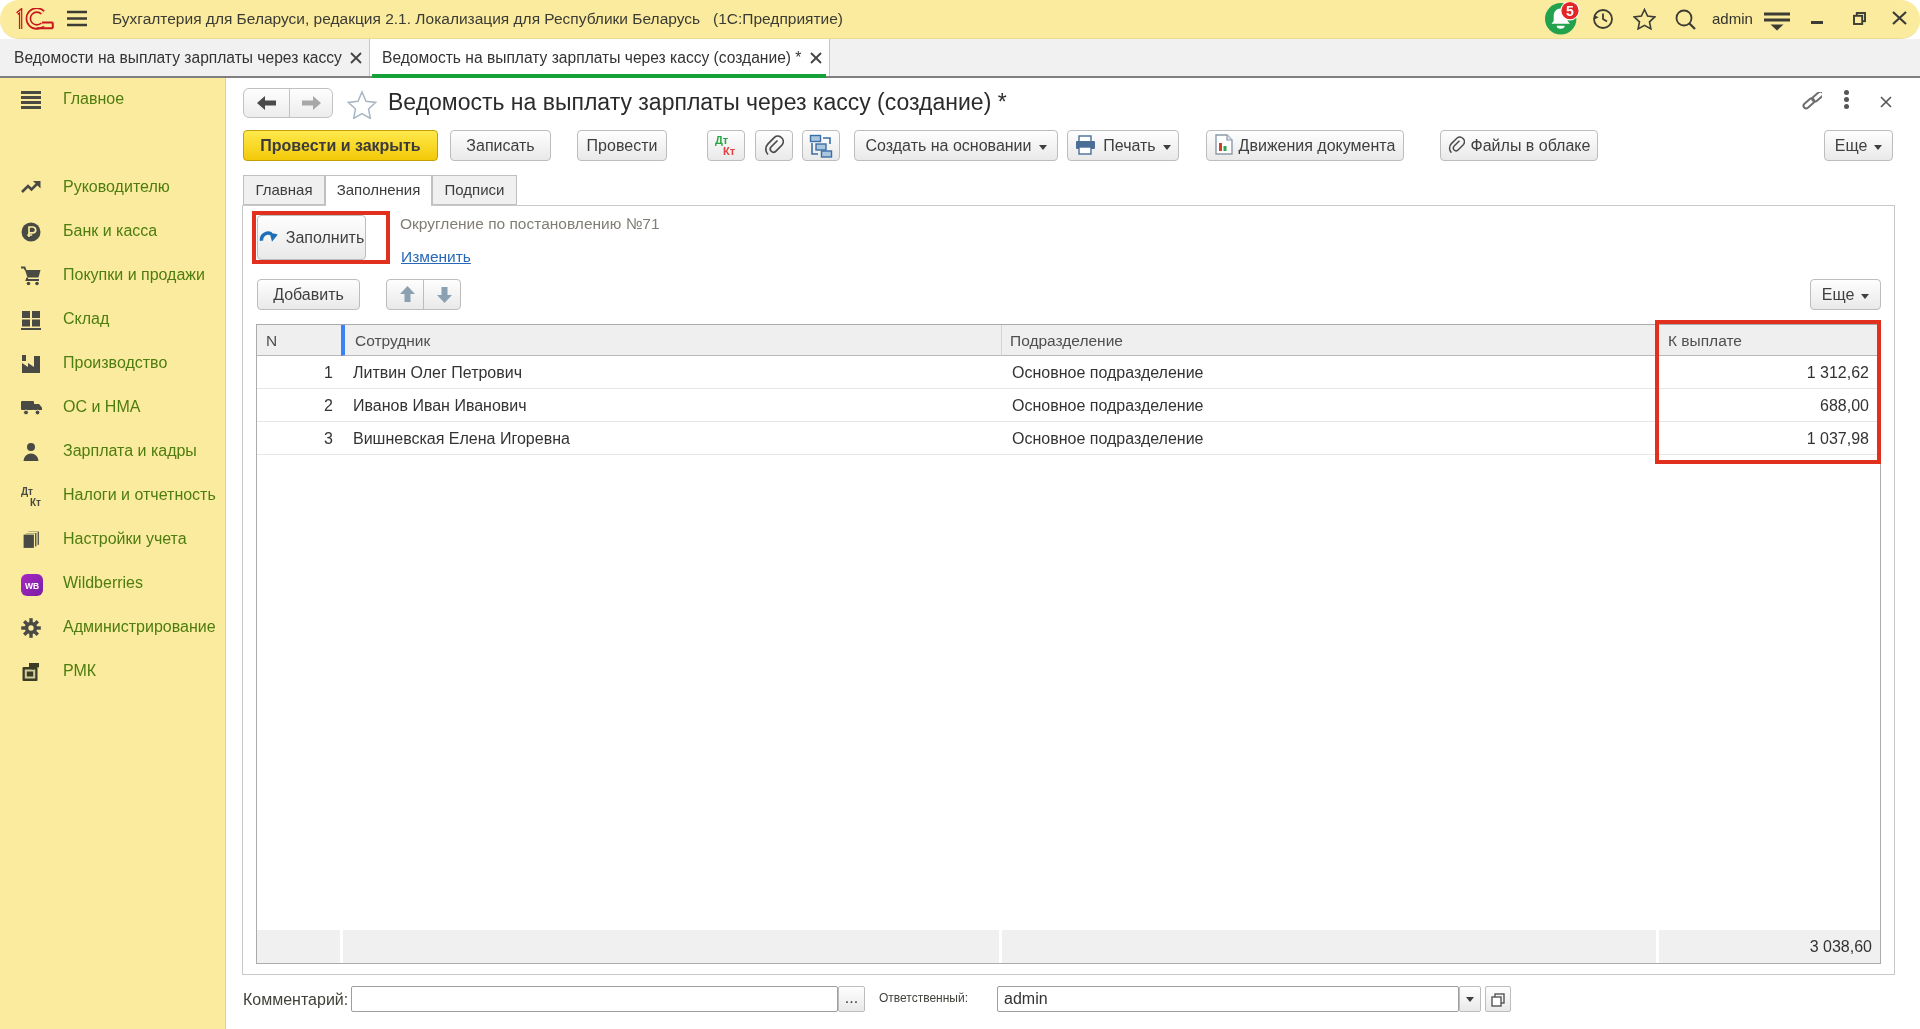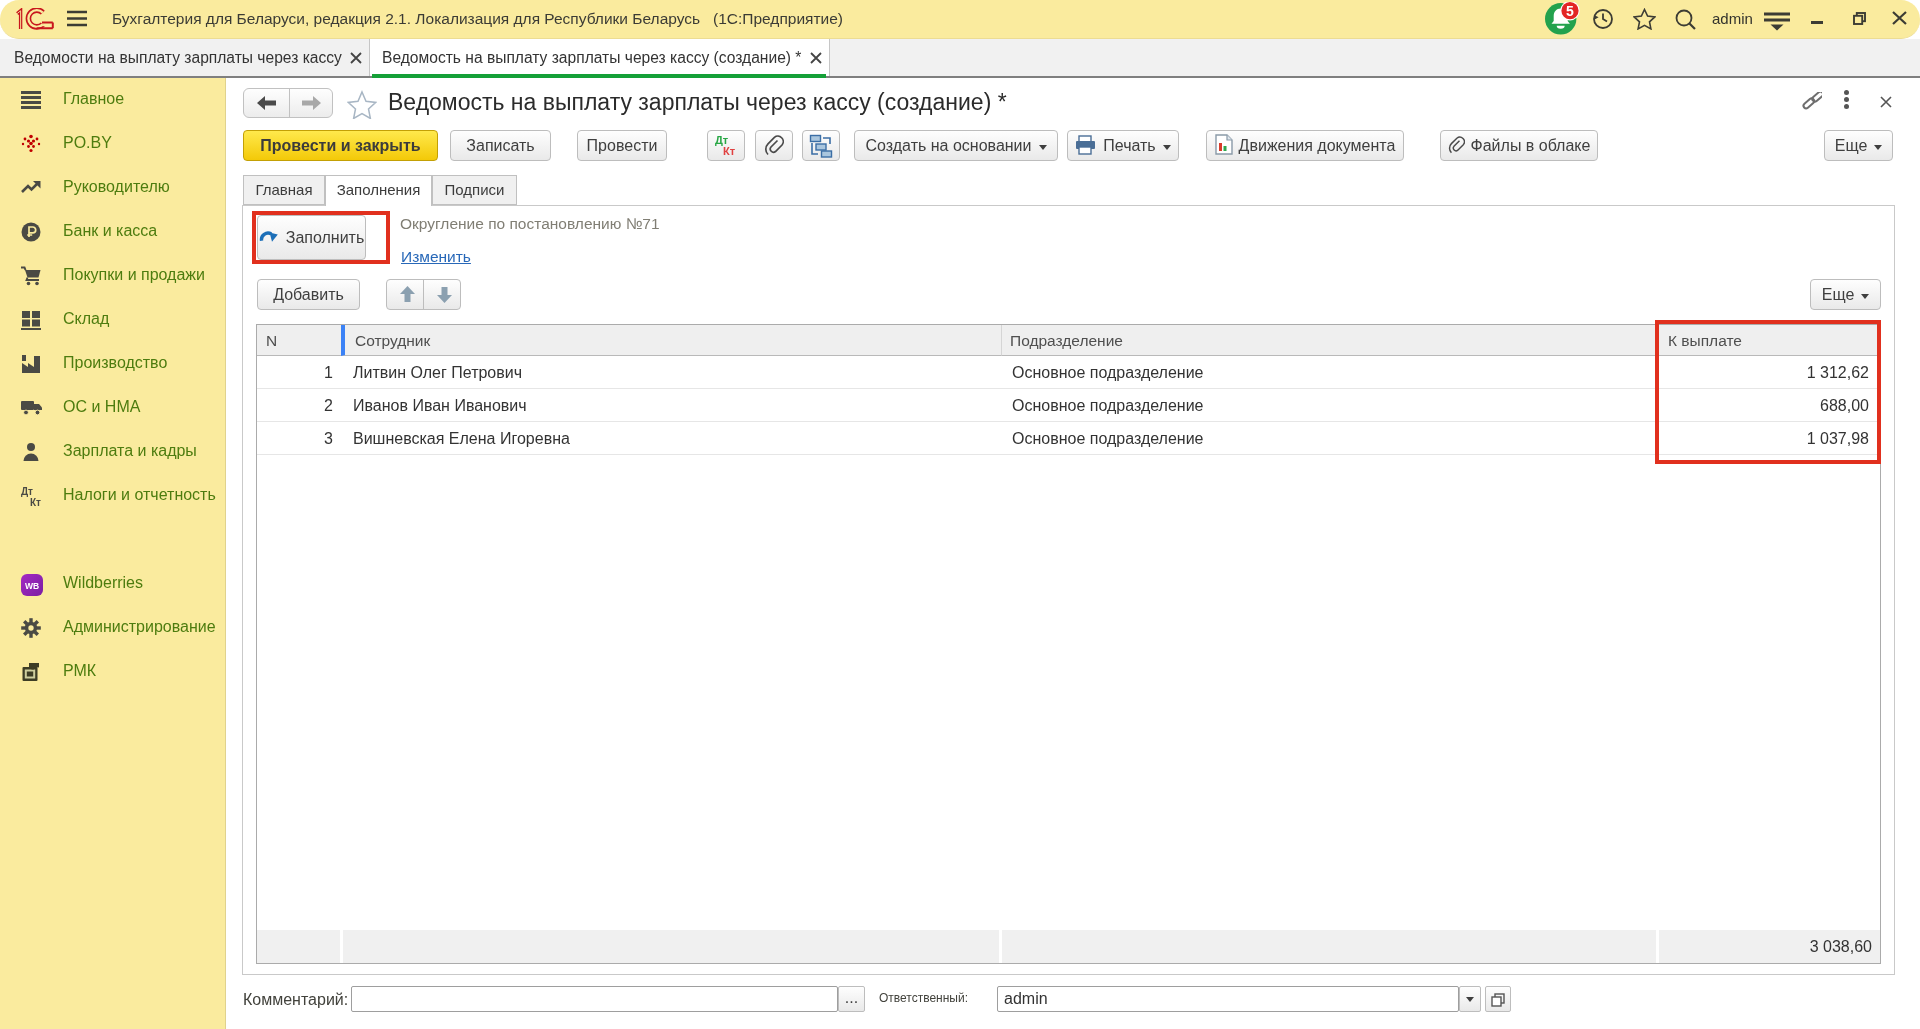--- a/index.html
+++ b/index.html
@@ -121,38 +121,20 @@
   <div id="greenline"></div>
 </div>
 
 <div id="sidebar">
     <div class="sbitem" style="top: 0px;">
       <div class="ic"><svg width="20" height="20" viewBox="0 0 20 20">
           <path d="M0 2.5 H20 M0 7.5 H20 M0 12.5 H20 M0 17.5 H20" stroke="#4a4a44" stroke-width="3"></path>
         </svg></div>
       <div class="lb">Главное</div>
     </div>
-    <div class="sbitem" style="top: 44px;">
-      <div class="ic"><svg width="20" height="20" viewBox="0 0 20 20">
-          <g fill="#C00000">
-            <circle cx="10" cy="2.5" r="1.8"></circle>
-            <circle cx="4" cy="5" r="1.4"></circle>
-            <circle cx="16" cy="5" r="1.4"></circle>
-            <circle cx="7.5" cy="7" r="1.6"></circle>
-            <circle cx="12.5" cy="7" r="1.6"></circle>
-            <circle cx="2" cy="10" r="1.2"></circle>
-            <circle cx="10" cy="9.5" r="1.8"></circle>
-            <circle cx="18" cy="10" r="1.2"></circle>
-            <circle cx="7.5" cy="12.5" r="1.4"></circle>
-            <circle cx="12.5" cy="12.5" r="1.4"></circle>
-            <circle cx="10" cy="16.5" r="1.6"></circle>
-          </g>
-        </svg></div>
-      <div class="lb">PO.BY</div>
-    </div>
     <div class="sbitem" style="top: 88px;">
       <div class="ic"><svg width="20" height="20" viewBox="0 0 20 20">
           <path d="M1 14 L7 8 L10.5 11.5 L17 5" fill="none" stroke="#4a4a44" stroke-width="2.6"></path>
           <path d="M11.5 3.5 L19 3.5 L19 11" fill="none" stroke="#4a4a44" stroke-width="0"></path>
           <path d="M12 3 L19.5 3 L19.5 10.5 Z" fill="#4a4a44"></path>
         </svg></div>
       <div class="lb">Руководителю</div>
     </div>
     <div class="sbitem" style="top: 132px;">
       <div class="ic"><svg width="20" height="20" viewBox="0 0 20 20">
@@ -205,20 +187,28 @@
           <path d="M2.5 19 a7.5 7.5 0 0 1 15 0 Z" fill="#4a4a44"></path>
         </svg></div>
       <div class="lb">Зарплата и кадры</div>
     </div>
     <div class="sbitem" style="top: 396px;">
       <div class="ic"><svg width="24" height="22" viewBox="0 0 24 22">
           <text x="0" y="9" font-size="10" font-weight="bold" fill="#4a4a44" font-family="Liberation Sans">Дт</text>
           <text x="9" y="20" font-size="10" font-weight="bold" fill="#4a4a44" font-family="Liberation Sans">Кт</text>
         </svg></div>
       <div class="lb">Налоги и отчетность</div>
+    </div>
+    <div class="sbitem" style="top: 440px;">
+      <div class="ic"><svg width="20" height="20" viewBox="0 0 20 20">
+          <rect x="7" y="1" width="11.5" height="14.5" fill="#4a4a44" stroke="#FAEB9E" stroke-width="1.2"></rect>
+          <rect x="4.5" y="2.5" width="11.5" height="14.5" fill="#4a4a44" stroke="#FAEB9E" stroke-width="1.2"></rect>
+          <rect x="2" y="4" width="11.5" height="14.5" fill="#4a4a44" stroke="#FAEB9E" stroke-width="1.2"></rect>
+        </svg></div>
+      <div class="lb">Настройки учета</div>
     </div>
     <div class="sbitem" style="top: 484px;">
       <div class="ic"><svg width="22" height="22" viewBox="0 0 22 22">
           <defs>
             <linearGradient id="wbg" x1="0" y1="0" x2="1" y2="1">
               <stop offset="0" stop-color="#a428c4"></stop>
               <stop offset="1" stop-color="#7b1fa2"></stop>
             </linearGradient>
           </defs>
           <rect x="0" y="0" width="22" height="22" rx="6" fill="url(#wbg)"></rect>

